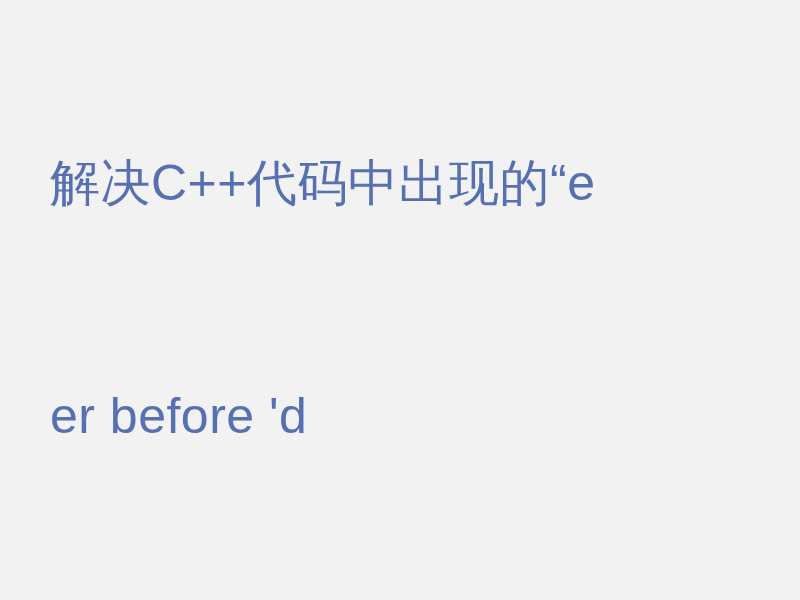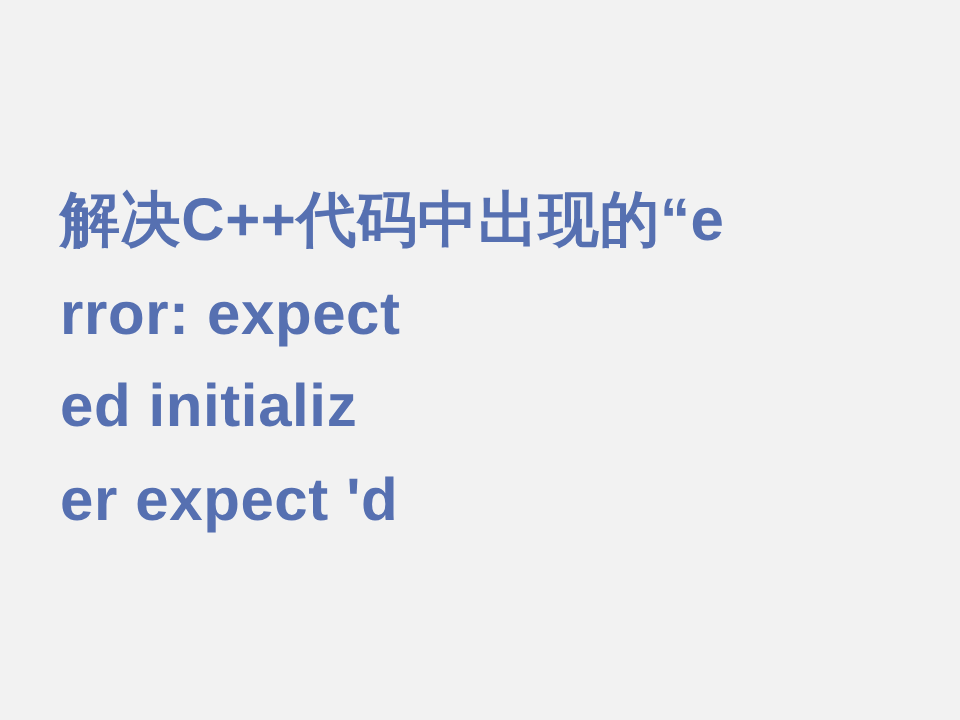--- a/index.html
+++ b/index.html
@@ -13,26 +13,26 @@
   background: #f2f2f2;
   display: flex;
   align-items: center;
   padding: 0 50px;
   font-family: "Microsoft YaHei", "PingFang SC", "Hiragino Sans GB", sans-serif;
 }
 .content {
   color: #5670b1;
   font-size: 50px;
   line-height: 1.55;
-  font-weight: 700;
+  font-weight: 400;
   word-break: break-all;
   letter-spacing: 0.5px;
 }
 </style>
 </head>
 <body>
 
 <div class="content">
   <span>解决C++代码中出现的“e</span><br>
-  <span>rror: expect</span><br>
-  <span>ed initializ</span><br>
-  <span>er expect 'd</span><br>
+  <br>
+  <br>
+  <span>er before 'd</span><br>
 </div>
 
 </body></html>

